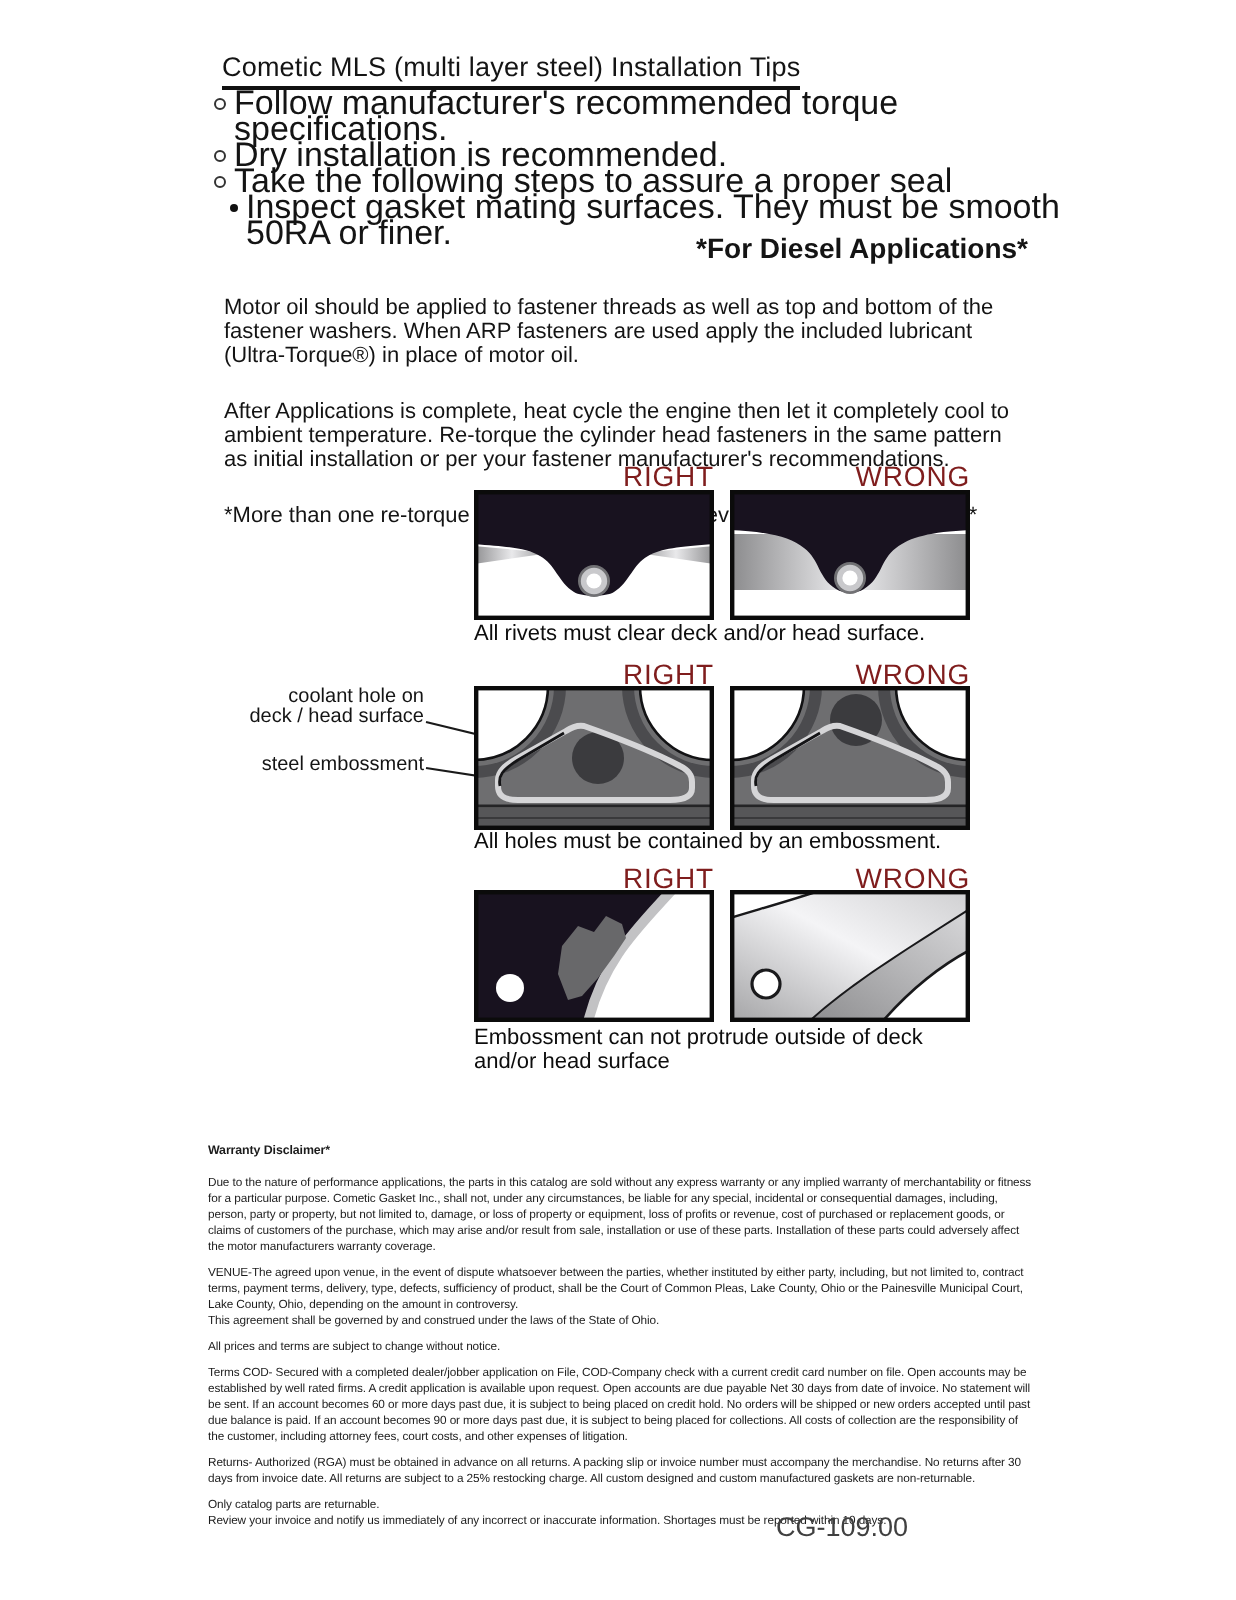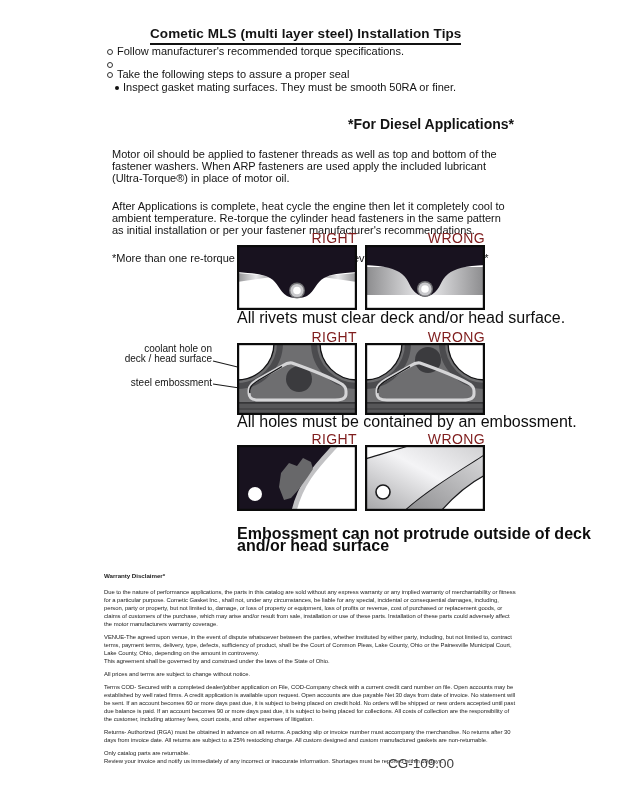--- a/index.html
+++ b/index.html
@@ -3,36 +3,36 @@
 <meta charset="utf-8">
 <style>
   html,body{margin:0;padding:0;background:#ffffff;}
   #page{
     position:relative;width:618px;height:800px;background:#ffffff;
     font-family:"Liberation Sans", sans-serif;color:#141414;overflow:hidden;
   }
   .abs{position:absolute;}
   
   #title{
-    left:111px;top:26px;font-size:13.5px;font-weight:bold;
-    border-bottom:2px solid #111;padding-bottom:2px;letter-spacing:0.1px;margin-left:39px;
+    left:111px;top:26px;font-size:13.5px;font-weight:normal;
+    border-bottom:2px solid #111;padding-bottom:2px;letter-spacing:0.1px;
   }
   
-  #tips{left:107px;top:45px;width:430px;font-size:11px;line-height:13px;text-align:center;}
+  #tips{left:107px;top:45px;width:430px;font-size:17px;line-height:13px;}
   .trow{display:flex;}
   .m1{flex:0 0 auto;width:4px;height:4px;border:1px solid #333;border-radius:50%;margin:4px 4px 0 0;}
   .trow.sub{margin-left:8px;}
   .m2{flex:0 0 auto;width:4px;height:4px;background:#111;border-radius:50%;margin:4.5px 4px 0 0;}
   
   #diesel{left:112px;top:116px;width:402px;}
   #diesel h2{margin:0 0 8px 0;font-size:14px;font-weight:bold;text-align:right;}
   #diesel p{margin:16px 0 9px 0;font-size:11px;line-height:12px;}
   
   .dlabel{width:120px;text-align:right;font-size:14px;letter-spacing:0.4px;color:#7f1d1d;}
-  .dcaption{font-size:16px;line-height:11.5px;color:#0d0d0d;white-space:pre-line;}
+  .dcaption{font-size:11px;line-height:11.5px;color:#0d0d0d;white-space:pre-line;}
   .ann{width:112px;text-align:right;font-size:10px;line-height:10px;white-space:pre-line;}
   .panel{display:block;}
   
   #legal{left:104px;top:572px;width:412px;font-size:5.9px;line-height:8px;color:#1c1c1c;letter-spacing:-0.05px;}
   #legal h3{margin:0 0 8px 0;font-size:6.2px;font-weight:bold;}
   #legal p{margin:0 0 5px 0;white-space:pre-line;}
   
   #pagenum{left:388px;top:756px;font-size:13.5px;color:#404040;}
 </style>
 </head>
@@ -42,20 +42,21 @@
 
   <div id="title" class="abs">Cometic MLS (multi layer steel) Installation Tips</div>
 
   <div id="tips" class="abs">
     <div class="trow">
       <span class="m1"></span>
       <span>Follow manufacturer's recommended torque specifications.</span>
     </div>
     <div class="trow">
       <span class="m1"></span>
+      <span>Dry installation is recommended.</span>
     </div>
     <div class="trow">
       <span class="m1"></span>
       <span>Take the following steps to assure a proper seal</span>
     </div>
     <div class="trow sub">
       <span class="m2"></span>
       <span>Inspect gasket mating surfaces.  They must be smooth 50RA or finer.</span>
     </div>
   </div>
@@ -183,21 +184,21 @@
     <rect x="0" y="0" width="120" height="66" fill="#ffffff"></rect>
     <path d="M0,14 C20,8 34,4 46,0 L120,0 L120,10 C92,28 62,46 40,66 L0,66 Z" fill="url(#r3a)"></path>
     <path d="M0,14 C20,8 34,4 46,0" fill="none" stroke="#19191b" stroke-width="1.2"></path>
     <path d="M120,10 C92,28 62,46 40,66" fill="none" stroke="#19191b" stroke-width="2"></path>
     <path d="M40,66 C62,46 92,28 120,10 L120,30 C105,38 90,50 76,66 Z" fill="url(#r3b)"></path>
     <path d="M120,30 C105,38 90,50 76,66" fill="none" stroke="#19191b" stroke-width="1.3"></path>
     <circle cx="18" cy="47" r="7" fill="#ffffff" stroke="#1a1a1c" stroke-width="1.6"></circle>
     <rect x="1.1" y="1.1" width="117.8" height="63.8" fill="none" stroke="#0b0b0b" stroke-width="2.2"></rect>
   </svg>
 
-  <div class="abs dcaption" style="left:237px;top:528px;font-weight:bold;">Embossment can not protrude outside of deck
+  <div class="abs dcaption" style="left:237px;top:514px;">Embossment can not protrude outside of deck
 and/or head surface</div>
 
   <div id="legal" class="abs">
     <h3>Warranty Disclaimer*</h3>
     <p>Due to the nature of performance applications, the parts in this catalog are sold without any express warranty or any implied warranty of merchantability or fitness for a particular purpose.  Cometic Gasket Inc., shall not, under any circumstances, be liable for any special, incidental or consequential damages, including, person, party or property, but not limited to, damage, or loss of property or equipment, loss of profits or revenue, cost of purchased or replacement goods, or claims of customers of the purchase, which may arise and/or result from sale, installation or use of these parts.  Installation of these parts could adversely affect the motor manufacturers warranty coverage.</p>
     <p>VENUE-The agreed upon venue, in the event of dispute whatsoever between the parties, whether instituted by either party, including, but not limited to, contract terms, payment terms, delivery, type, defects, sufficiency of product, shall be the Court of Common Pleas, Lake County, Ohio or the Painesville Municipal Court, Lake County, Ohio, depending on the amount in controversy.
 This agreement shall be governed by and construed under the laws of the State of Ohio.</p>
     <p>All prices and terms are subject to change without notice.</p>
     <p>Terms COD- Secured with a completed dealer/jobber application on File, COD-Company check with a current credit card number on file.  Open accounts may be established by well rated firms.  A credit application is available upon request.  Open accounts are due payable Net 30 days from date of invoice.  No statement will be sent.  If an account becomes 60 or more days past due, it is subject to being placed on credit hold.  No orders will be shipped or new orders accepted until past due balance is paid.  If an account becomes 90 or more days past due, it is subject to being placed for collections.  All costs of collection are the responsibility of the customer, including attorney fees, court costs, and other expenses of litigation.</p>
     <p>Returns- Authorized (RGA) must be obtained in advance on all returns.  A packing slip or invoice number must accompany the merchandise.  No returns after 30 days from invoice date.  All returns are subject to a 25% restocking charge.  All custom designed and custom manufactured gaskets are non-returnable.</p>

